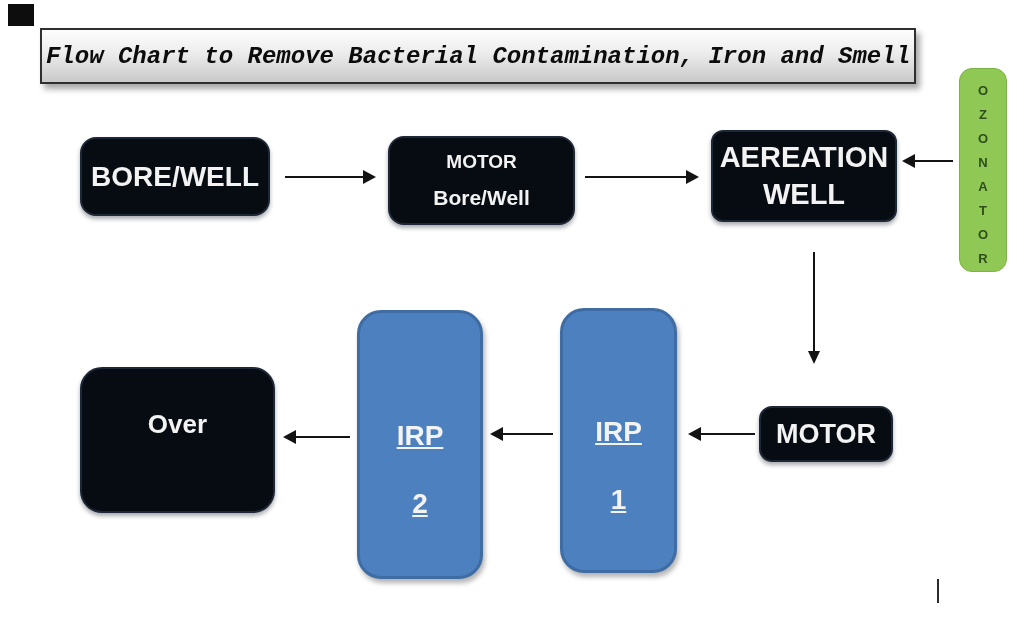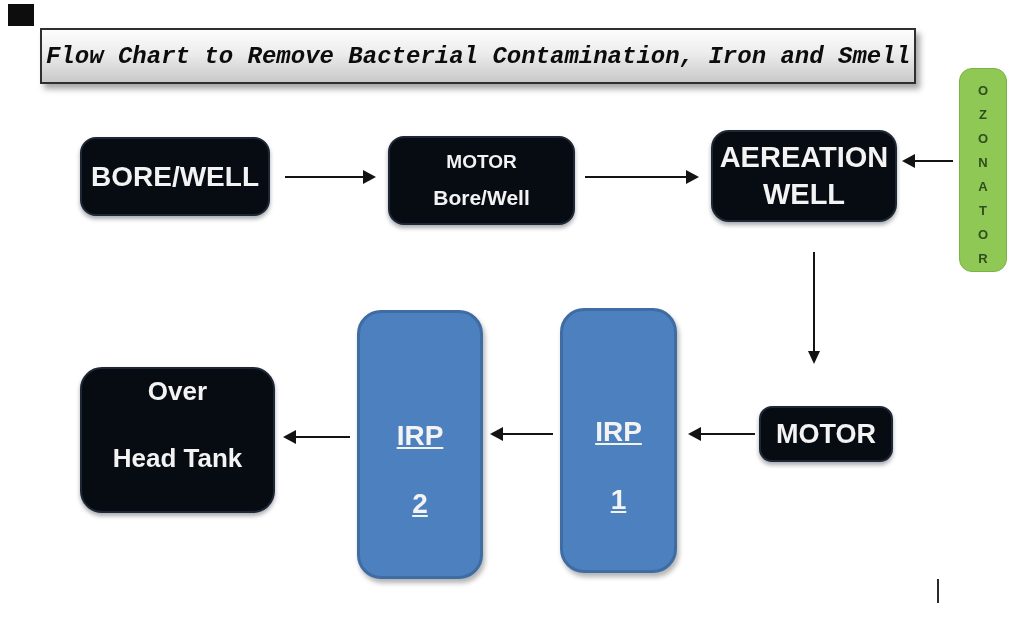--- a/index.html
+++ b/index.html
@@ -48,21 +48,21 @@
   .green{
     background:var(--node-green,#8fc854);
     border:1px solid #7ab344;
     color:var(--green-text,#2f4d1d);
   }
 
   .bore-well{left:80px;top:137px;width:190px;height:79px;border-radius:16px;font-size:28px;}
   .motor-borewell{left:388px;top:136px;width:187px;height:89px;border-radius:16px;gap:13px;}
   .motor-borewell .l1{font-size:19px;}
   .motor-borewell .l2{font-size:21px;}
-  .aereation{left:711px;top:130px;width:186px;height:92px;border-radius:18px;font-size:29px;line-height:37px;}
+  .aereation{left:711px;top:130px;width:186px;height:92px;border-radius:12px;font-size:29px;line-height:37px;}
   .ozonator{left:959px;top:68px;width:48px;height:204px;border-radius:13px;
             justify-content:flex-start;padding-top:10px;font-size:13px;line-height:24px;}
   .motor2{left:759px;top:406px;width:134px;height:56px;border-radius:13px;font-size:27px;}
   .irp1{left:560px;top:308px;width:117px;height:265px;border-radius:24px;font-size:28px;
         justify-content:center;gap:36px;padding-top:50px;}
   .irp2{left:357px;top:310px;width:126px;height:269px;border-radius:24px;font-size:28px;
         justify-content:center;gap:36px;padding-top:50px;}
   .overhead{left:80px;top:367px;width:195px;height:146px;border-radius:22px;font-size:26px;
             gap:36px;padding-bottom:31px;}
 
@@ -129,21 +129,20 @@
     <span>1</span>
   </div>
 
   <div class="node blue irp2">
     <span>IRP</span>
     <span>2</span>
   </div>
 
   <div class="node black overhead">
     <span>Over</span>
-    <span>Head Tank</span>
   </div>
 
   <div>
     <div class="shaft a1s"></div>
     <div class="head right a1h"></div>
   </div>
   <div>
     <div class="shaft a2s"></div>
     <div class="head right a2h"></div>
   </div>

